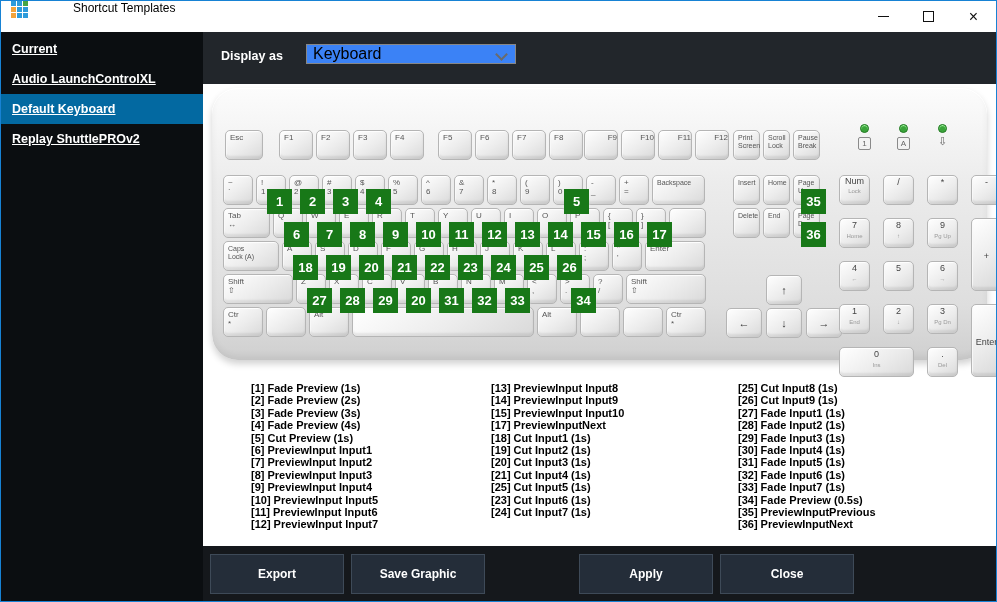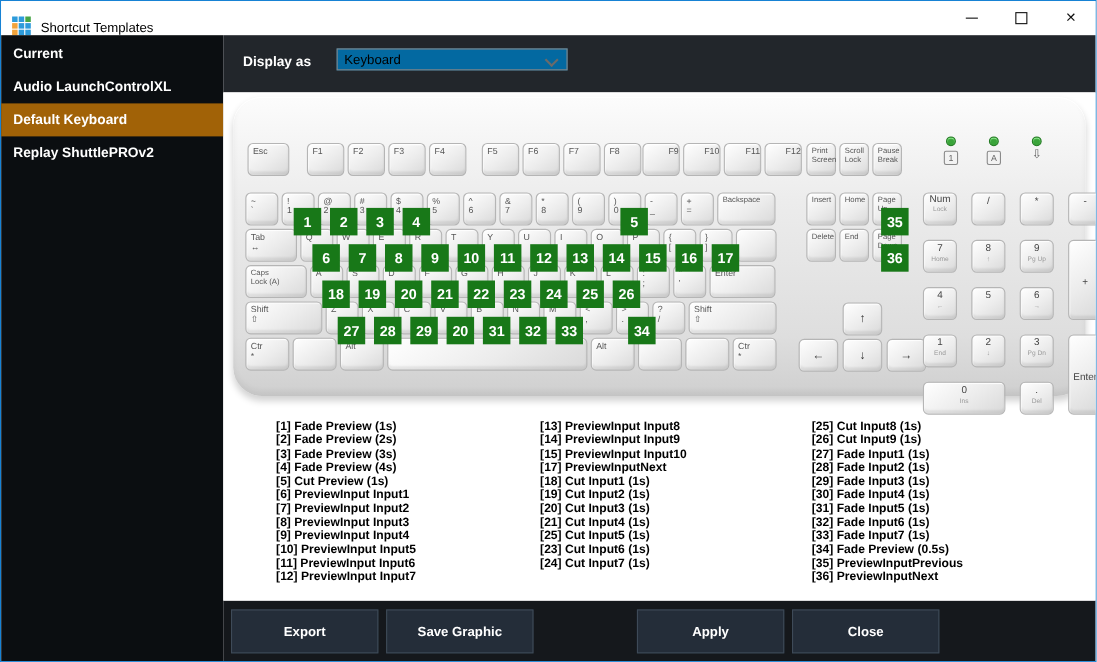--- a/index.html
+++ b/index.html
@@ -1,39 +1,39 @@
 <!DOCTYPE html>
 <html><head>
 <meta charset="utf-8">
 <style>
   html,body{margin:0;padding:0;background:#cfd4da;font-family:"Liberation Sans",sans-serif;}
   .window{width:997px;height:602px;box-sizing:border-box;border:1px solid #1782d4;background:#fff;display:flex;flex-direction:column;overflow:hidden;}
 
   
-  .titlebar{flex:0 0 31px;height:31px;background:#fff;display:flex;align-items:flex-end;}
+  .titlebar{flex:0 0 31px;height:31px;background:#fff;display:flex;align-items:flex-start;gap:36px;}
   .app-icon{width:17px;height:17px;margin-left:10px;display:grid;grid-template-columns:repeat(3,1fr);grid-template-rows:repeat(3,1fr);gap:1px;}
   .app-icon div{width:100%;height:100%;}
   .c-b{background:#2d9bdb}.c-g{background:#46a546}.c-o{background:#f2a33c}
   .title{margin-left:9px;font-size:12px;color:#000;}
   .win-controls{margin-left:auto;display:flex;height:100%;}
   .wc{width:45px;height:100%;display:flex;align-items:center;justify-content:center;cursor:default;}
   .glyph-min{width:11px;height:1px;background:#111;}
   .glyph-max{width:9px;height:9px;border:1px solid #111;}
   .glyph-close{font-size:16px;color:#111;line-height:16px;}
 
   
   .content{flex:1;display:flex;min-height:0;}
   .sidebar{flex:0 0 202px;width:202px;background:#0b0e11;padding-top:2px;}
-  .side-item{height:30px;display:flex;align-items:center;padding-left:11px;color:#fff;font-weight:bold;font-size:12.5px;cursor:default;}
-  .side-item.selected{background:#a16207;}
+  .side-item{height:30px;display:flex;align-items:center;padding-left:11px;color:#fff;font-weight:bold;font-size:12.5px;cursor:default;text-decoration:underline;}
+  .side-item.selected{background:#0369a1;}
 
   .rightcol{flex:1;display:flex;flex-direction:column;min-width:0;border-radius:28px;}
   .headerbar{flex:0 0 52px;height:52px;background:#22262b;position:relative;}
   .display-label{position:absolute;left:18px;top:17px;color:#fff;font-weight:bold;font-size:12.5px;}
-  .combo{position:absolute;left:103px;top:12px;width:210px;height:20px;box-sizing:border-box;background:#0369a1;border:1px solid #878787;display:flex;align-items:center;padding-left:6px;font-size:12px;color:#000;cursor:default;}
+  .combo{position:absolute;left:103px;top:12px;width:210px;height:20px;box-sizing:border-box;background:#3b82f6;border:1px solid #878787;display:flex;align-items:center;padding-left:6px;font-size:16px;color:#000;cursor:default;}
   .chev{position:absolute;right:9px;top:5px;width:7px;height:7px;border-right:2px solid #6b6b6b;border-bottom:2px solid #6b6b6b;transform:rotate(45deg);}
 
   .main{flex:1;background:#fff;position:relative;min-height:0;}
 
   
   #kb{position:absolute;left:9px;top:4px;width:775px;height:272px;border-radius:26px;
       background:linear-gradient(180deg,#fcfcfc 0%,#ececec 35%,#dedede 80%,#cfcfcf 100%);
       box-shadow:0 4px 7px rgba(0,0,0,0.18), inset 0 1px 0 #ffffff, inset 0 -4px 6px rgba(0,0,0,0.06);}
   .kb-key{position:relative;box-sizing:border-box;height:30px;border:1px solid #b5b5b5;border-radius:5px;color:#555;
       background:linear-gradient(145deg,#ffffff 0%,#ececec 55%,#d9d9d9 100%);

